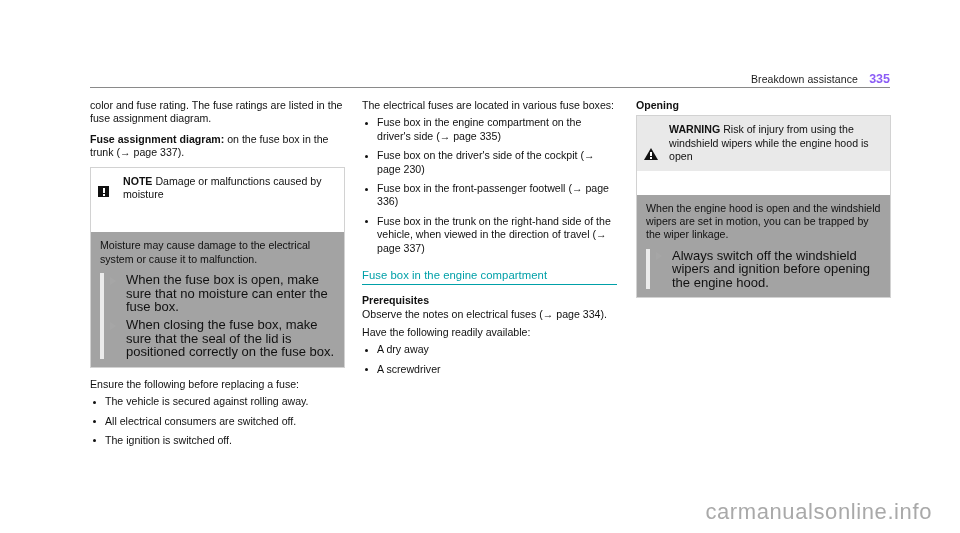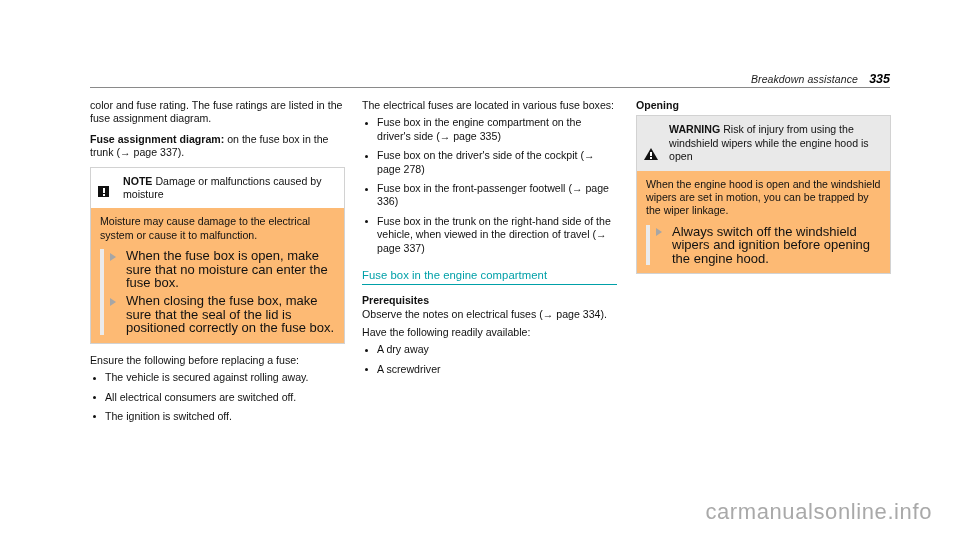--- a/index.html
+++ b/index.html
@@ -16,21 +16,20 @@
     overflow: hidden;
   }
 
   
   .page-header {
     position: absolute;
     left: 90px;
     top: 66px;
     width: 800px;
     height: 22px;
-    font-style: italic;
   }
   .page-header .hdr-line {
     position: absolute;
     left: 0;
     right: 0;
     bottom: 0;
     height: 1px;
     background: #8a8a8a;
   }
   .page-header .hdr-text {
@@ -41,21 +40,21 @@
     color: #1a1a1a;
     letter-spacing: 0.1px;
     white-space: nowrap;
   }
   .page-header .hdr-page {
     position: absolute;
     right: 0;
     bottom: 2px;
     font-size: 12.5px;
     font-weight: bold;
-    color: #000000;
+    color: #8b5cf6;
   }
 
   
   .columns {
     position: absolute;
     left: 90px;
     top: 99px;
     width: 800px;
   }
   .col {
@@ -142,21 +141,22 @@
     flex: 0 0 25px;
     padding-top: 1px;
   }
   .nbox-head .head-text {
     font-size: 10.6px;
     line-height: 13.4px;
     color: #111;
   }
   .nbox-body {
     padding: 7px 8px 8px 9px;
-    background: #fdba74;
+    background: #a3a3a3;
+    margin-top: 24px;
   }
   .nbox-body .para:last-child { margin-bottom: 0; }
   .nbox-body ul.tri {
     border-left: 4px solid #ebebeb;
     padding-left: 4px;
     margin-top: 6px;
   }
 
   
   .icon-note {
@@ -291,21 +291,21 @@
       <li><span class="dot"></span><span>The ignition is switched off.</span></li>
     </ul>
   </div>
 
   <div class="col col-2">
 
     <p class="para tight">The electrical fuses are located in various fuse boxes:</p>
 
     <ul class="dots">
       <li><span class="dot"></span><span>Fuse box in the engine compartment on the driver's side (→ page 335)</span></li>
-      <li><span class="dot"></span><span>Fuse box on the driver's side of the cockpit (→ page 278)</span></li>
+      <li><span class="dot"></span><span>Fuse box on the driver's side of the cockpit (→ page 230)</span></li>
       <li><span class="dot"></span><span>Fuse box in the front-passenger footwell (→ page 336)</span></li>
       <li><span class="dot"></span><span>Fuse box in the trunk on the right-hand side of the vehicle, when viewed in the direction of travel (→ page 337)</span></li>
     </ul>
 
     <h2 class="teal">Fuse box in the engine compartment</h2>
 
     <h3 class="sub">Prerequisites</h3>
     <p class="para tight">Observe the notes on electrical fuses (→ page 334).</p>
     <p class="para tight">Have the following readily available:</p>
 

